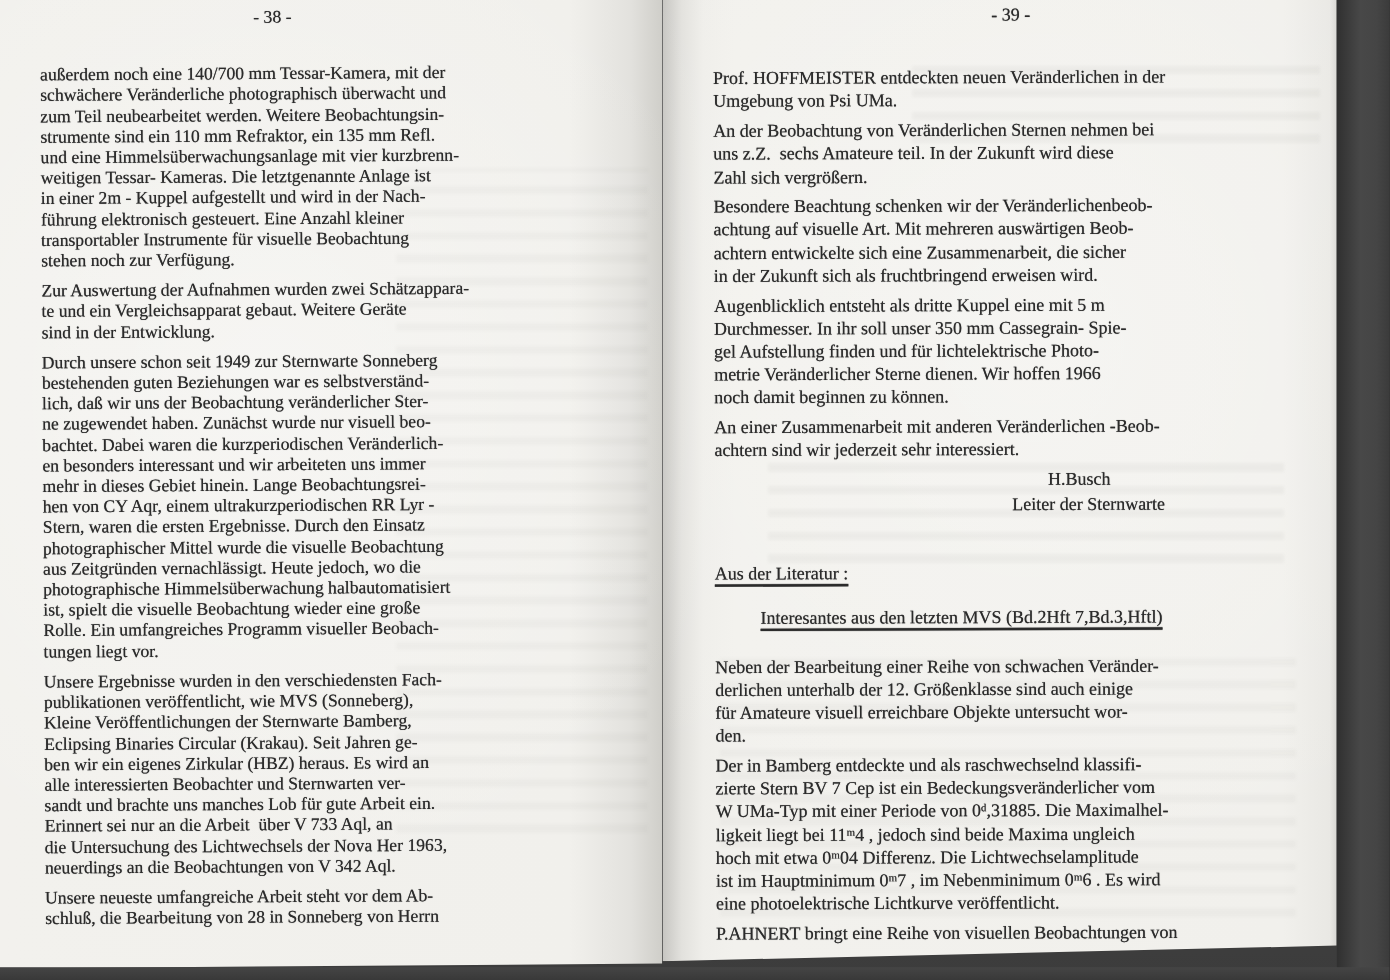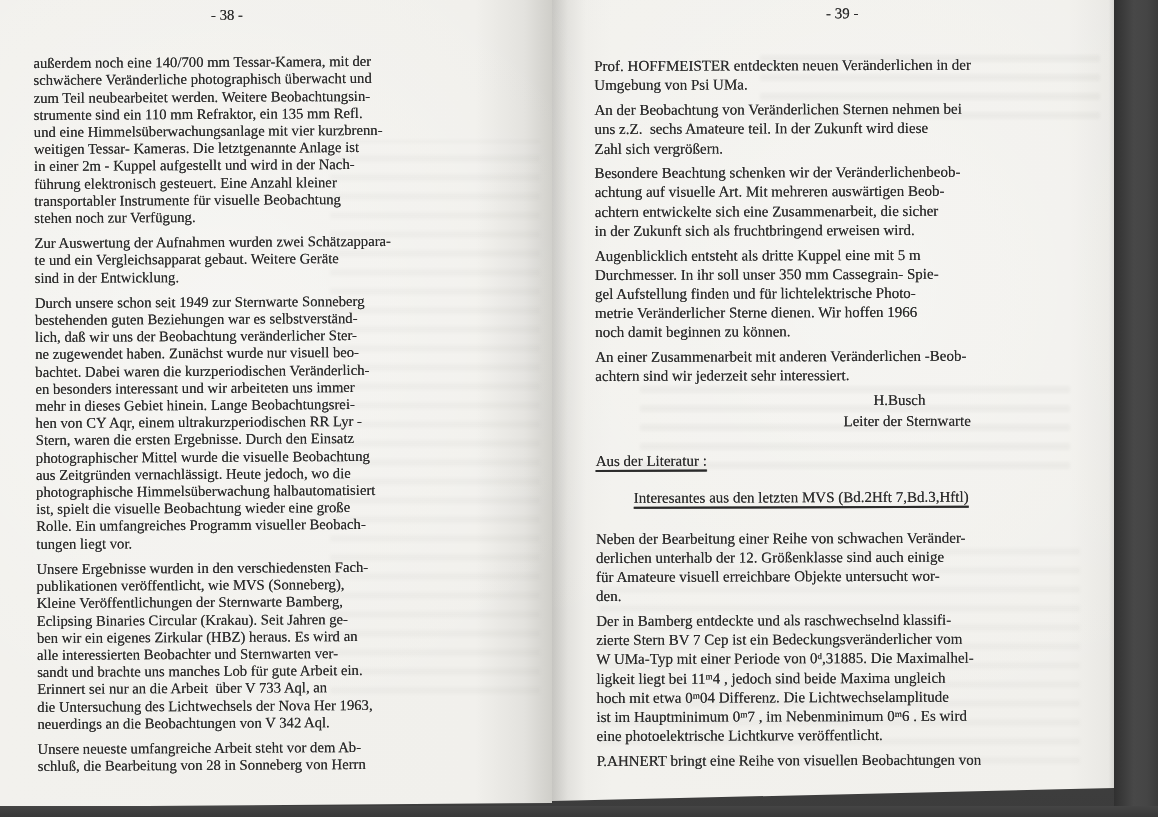--- a/index.html
+++ b/index.html
@@ -46,21 +46,21 @@
     transform:rotate(-0.2deg);transform-origin:left top;
   }
   .para{white-space:pre;margin:0 0 8px 0;}
   .col-right .para{margin-bottom:5.5px;}
   .pageno{white-space:pre;}
   .pageno-left{margin:8px 0 30px 178px;}
   .pageno-right{margin:5px 0 33px 232px;}
   .sig-name{white-space:pre;margin:4px 0 0 278px;}
   .sig-title{white-space:pre;margin:2px 0 0 248px;}
   .lit-heading{
-    white-space:pre;margin:20px 0 0 0;width:max-content;
+    white-space:pre;margin:38px 0 0 0;width:max-content;
     text-decoration:underline;text-decoration-thickness:1.5px;text-underline-offset:4px;
   }
   .lit-subheading{
     white-space:pre;margin:17px 0 22px 38px;width:max-content;
     text-decoration:underline;text-decoration-thickness:1.5px;text-underline-offset:4px;
   }
   .lit-para{white-space:pre;margin:0 0 4px 0;}
   
   .ghost{
     position:absolute;opacity:.055;filter:blur(1.4px);pointer-events:none;

